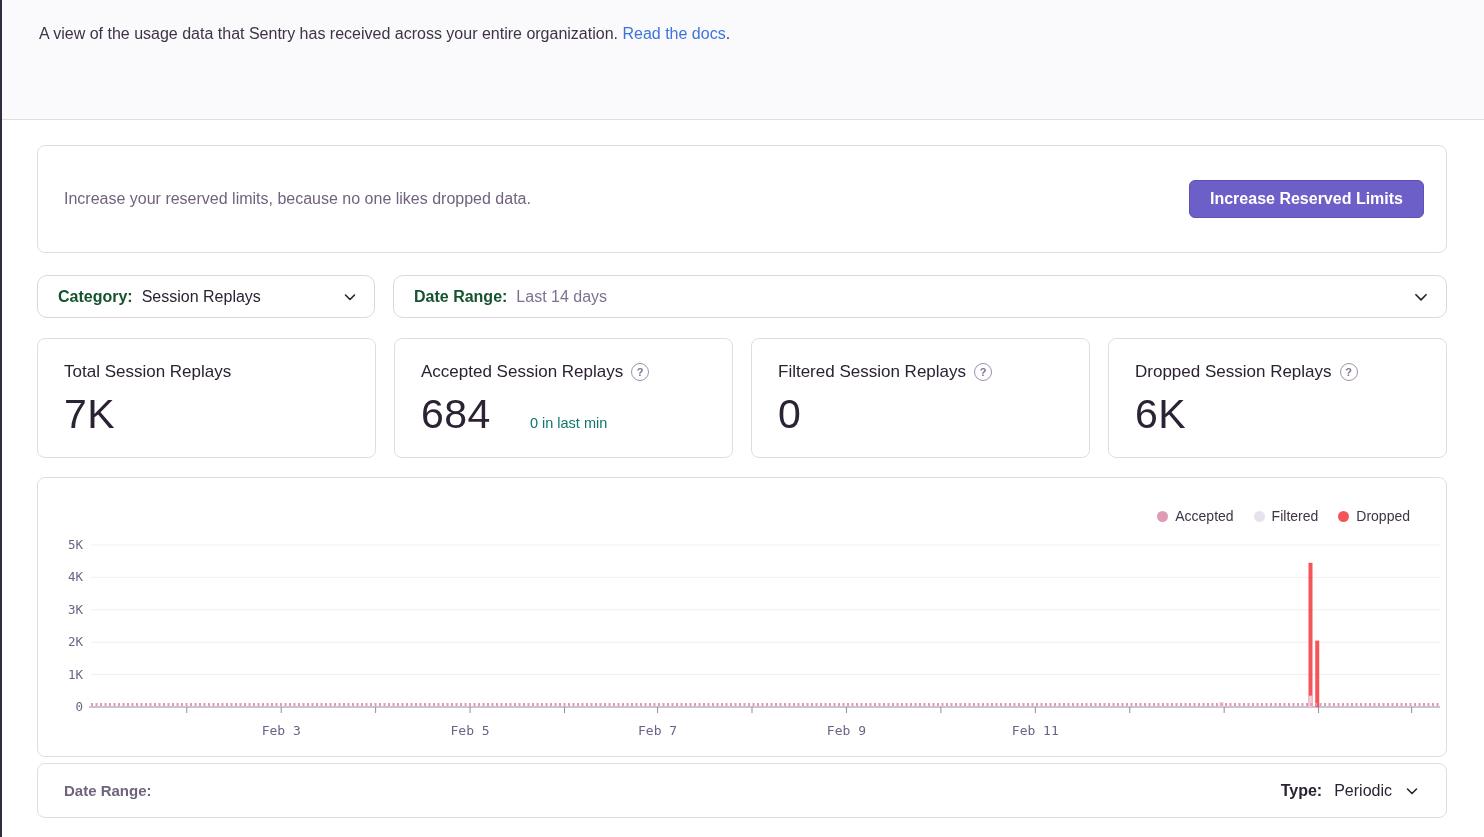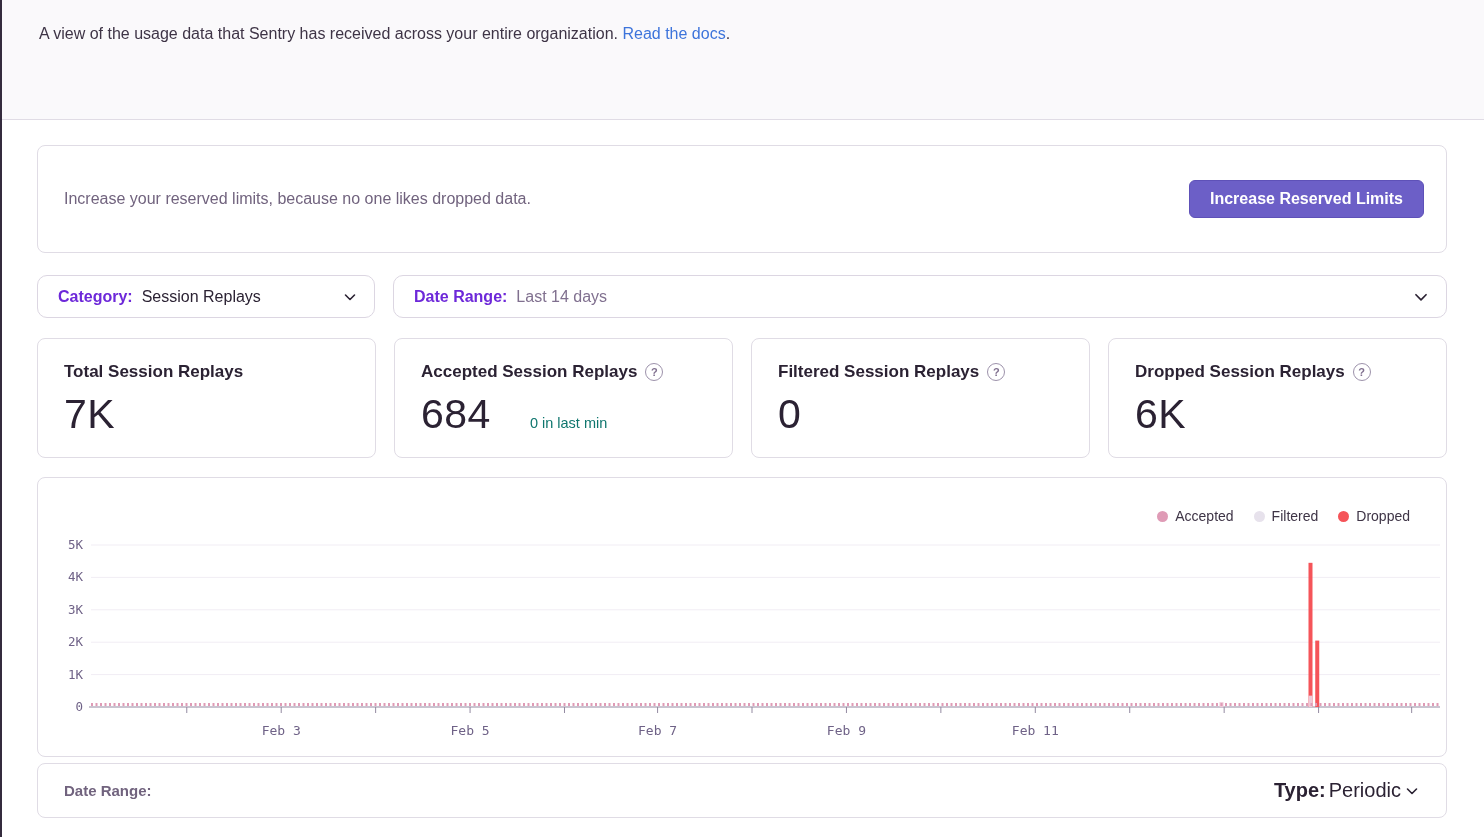--- a/index.html
+++ b/index.html
@@ -63,33 +63,33 @@
     height:43px;
     border:1px solid #DCD6E2;
     border-radius:10px;
     background:#fff;
     display:flex;
     align-items:center;
     padding:0 16px 0 20px;
     font-size:16px;
     cursor:pointer;
   }
-  .select-box .lbl { font-weight:700; color:#6d28d9; margin-right:9px; white-space:nowrap; }
+  .select-box .lbl { font-weight:700; color:#14532d; margin-right:9px; white-space:nowrap; }
   .select-box .val { color:#2B2233; white-space:nowrap; }
   .select-box .val.muted { color:#80708F; }
   .select-category { width:338px; justify-content:flex-start; }
   .select-category .chev { margin-left:auto; }
   .select-daterange { flex:1; }
   .select-daterange .chev { margin-left:auto; }
   .chev { display:flex; align-items:center; }
   
   .stats-row { display:flex; gap:18px; margin-top:20px; }
   .stat-card { flex:1; height:120px; padding:23px 24px 0 26px; }
   .stat-title-row { display:flex; align-items:center; gap:8px; }
-  .stat-title { font-size:17px; font-weight:700; color:#2B2233; }
+  .stat-title { font-size:17px; font-weight:400; color:#2B2233; }
   .help-icon {
     width:18px; height:18px;
     border:1px solid #9D92AB;
     border-radius:50%;
     color:#80708F;
     font-size:11px; font-weight:700;
     display:inline-flex; align-items:center; justify-content:center;
     cursor:pointer;
     flex:none;
   }
@@ -111,21 +111,21 @@
     margin-top:6px;
     height:55px;
     display:flex;
     align-items:center;
     justify-content:space-between;
     padding:0 26px;
   }
   .footer-left { display:flex; align-items:center; gap:14px; font-size:16px; }
   .footer-label { font-weight:700; color:#71637E; font-size:15px; }
   .footer-value { color:#2B2233; }
-  .footer-right { display:flex; align-items:center; gap:3px; font-size:20px; cursor:pointer; }
+  .footer-right { display:flex; align-items:center; gap:12px; font-size:16px; cursor:pointer; }
   .footer-type-label { font-weight:700; color:#2B2233; }
   .footer-type-value { color:#2B2233; }
 </style>
 </head>
 <body>
 
 <div class="page-header">
   <div class="page-subtitle"><span>A view of the usage data that Sentry has received across your entire organization. </span><a>Read the docs</a><span>.</span></div>
 </div>
 

